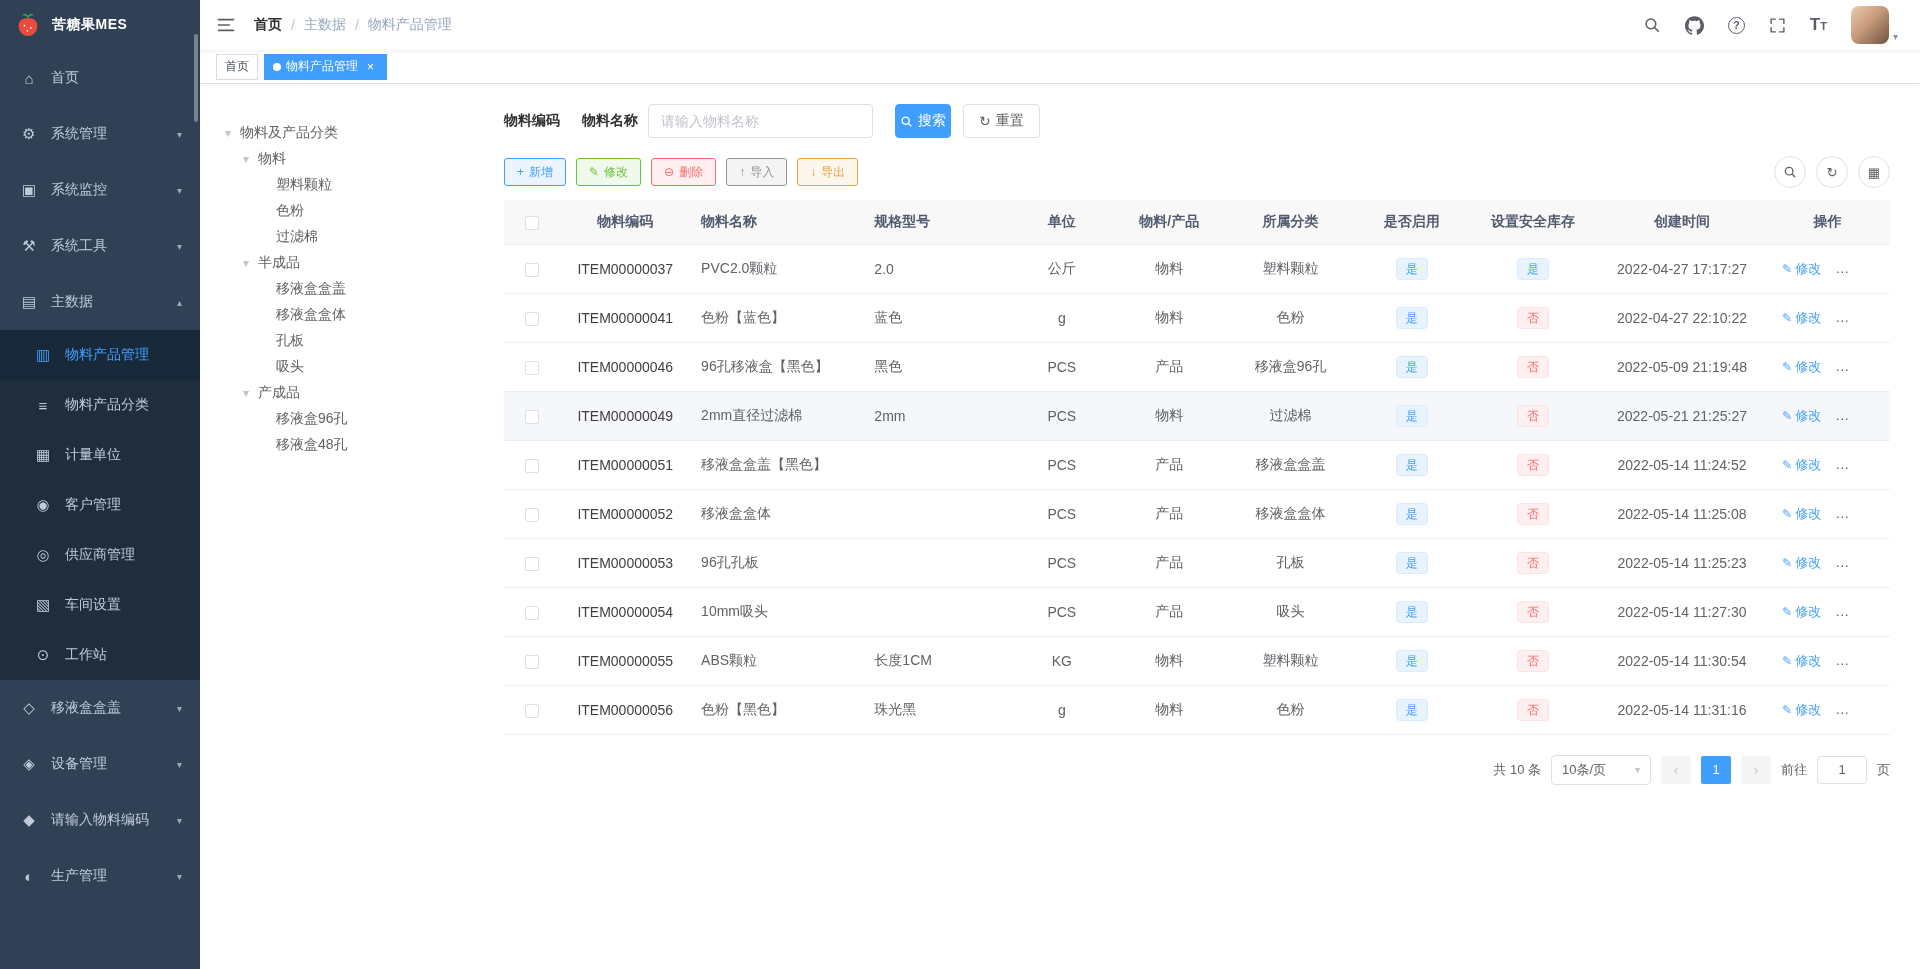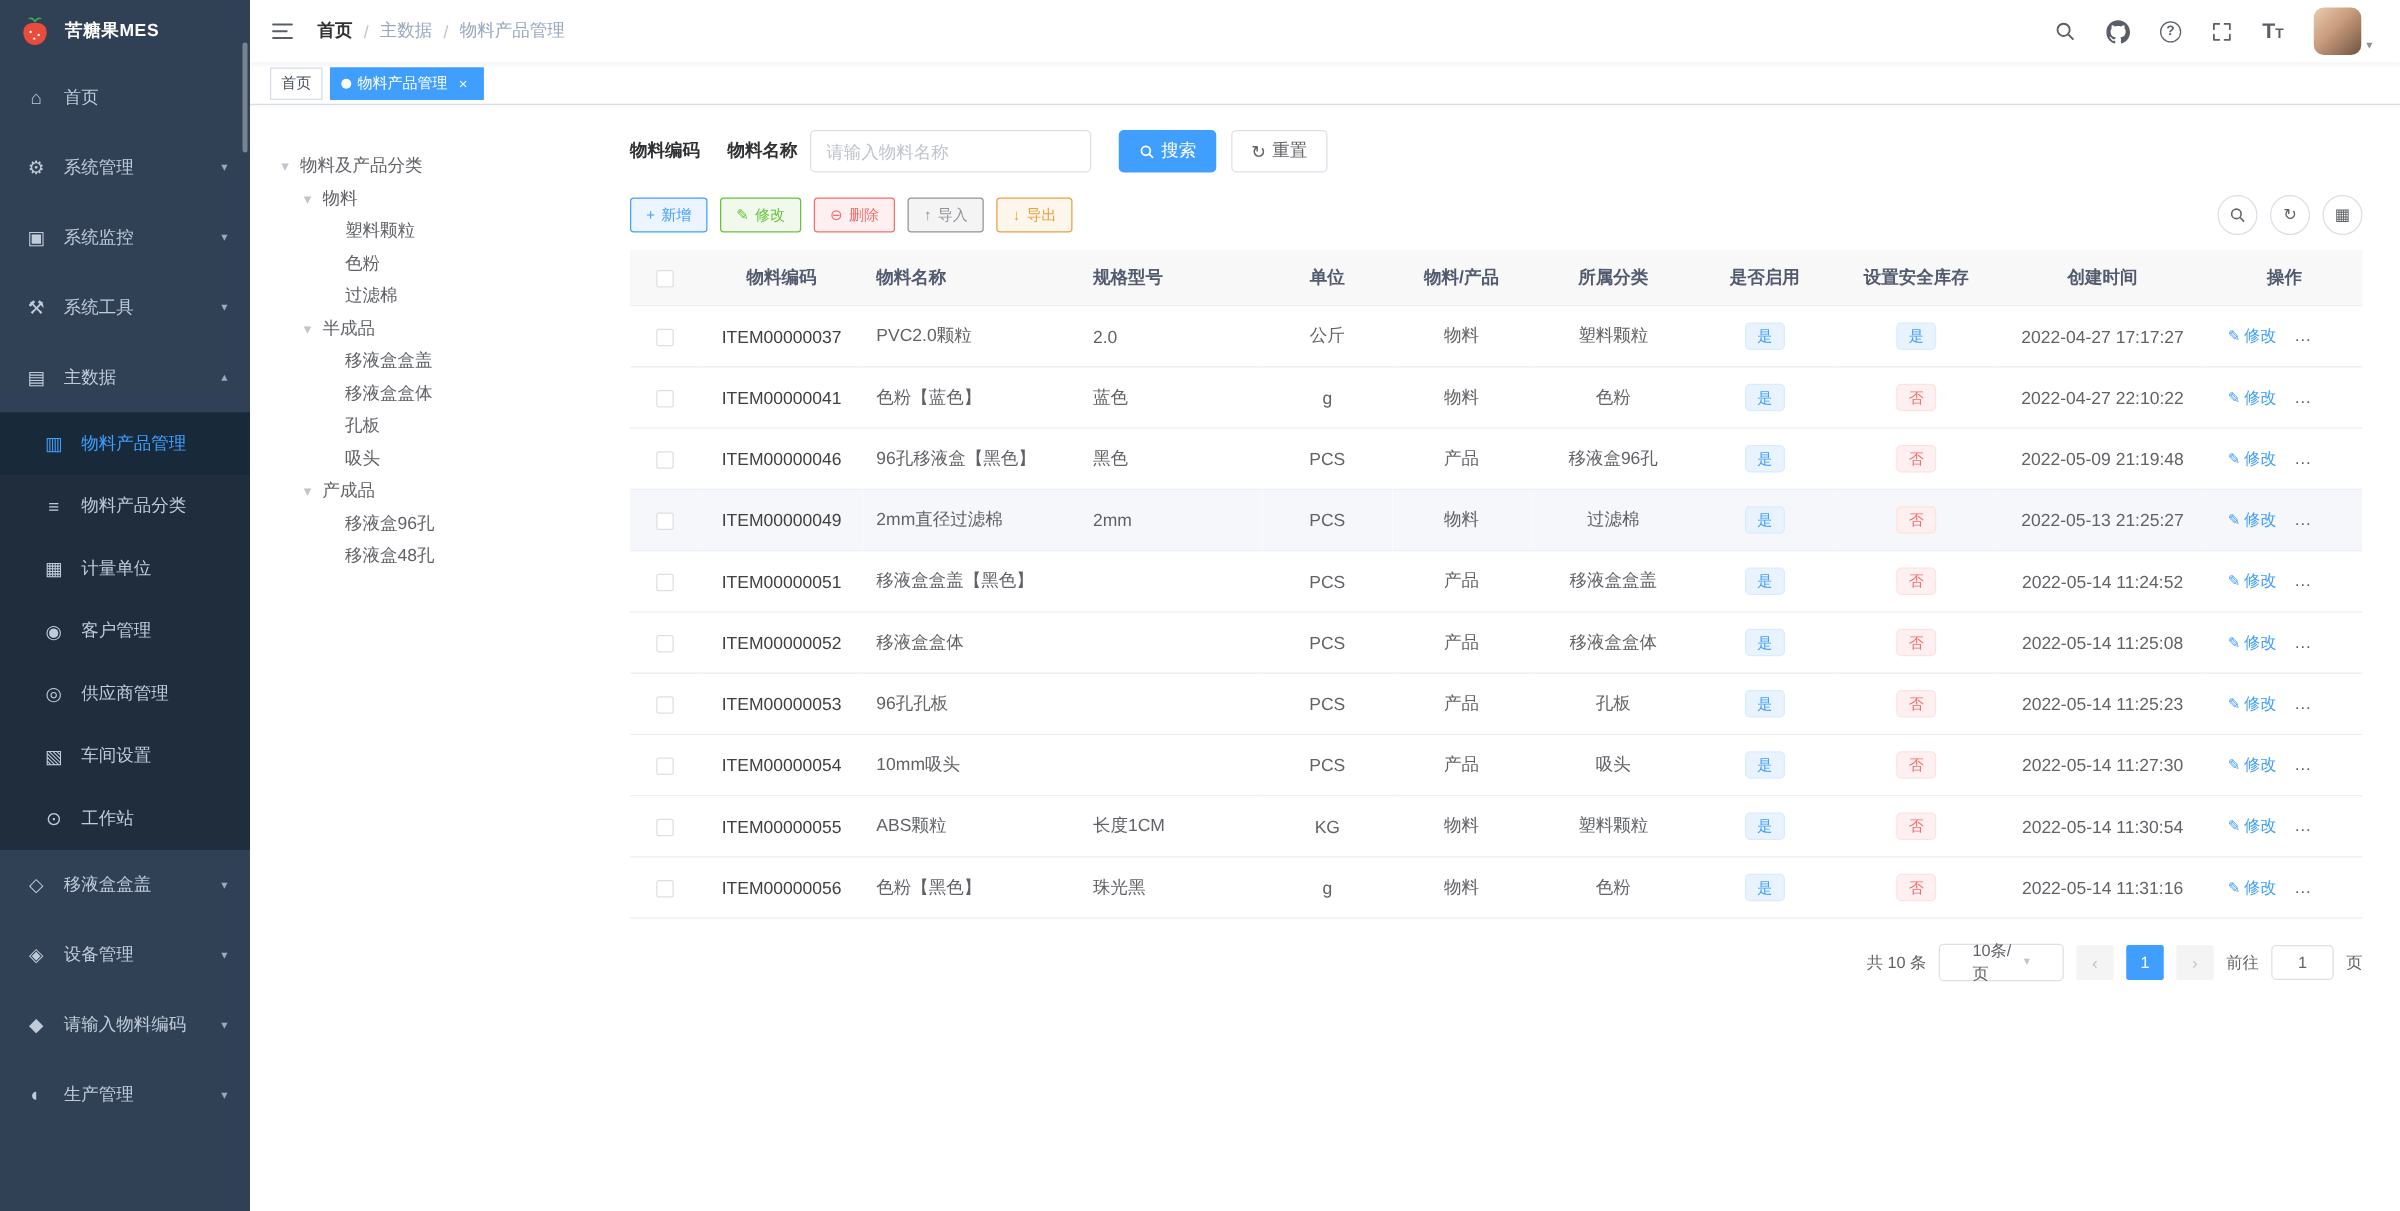--- a/index.html
+++ b/index.html
@@ -67,21 +67,21 @@
   .tree-caret.no-caret { visibility:hidden; }
 
   
   .table-panel { flex:1; min-width:0; }
   .query-form { display:flex; align-items:center; gap:12px; margin-bottom:18px; }
   .qf-group { display:flex; align-items:center; gap:10px; margin-right:10px; }
   .qf-label { font-size:14px; color:#303133; font-weight:600; }
   .qf-input { width:225px; height:34px; border:1px solid #dcdfe6; border-radius:4px; padding:0 12px;
     font-size:14px; color:#606266; outline:none; }
   .btn { display:inline-flex; align-items:center; justify-content:center; gap:5px; border-radius:4px; cursor:pointer; }
-  .btn-search { height:34px; padding:0 15px; background:#409eff; border:1px solid #409eff; color:#fff; font-size:14px; }
+  .btn-search { height:34px; padding:0 4px; background:#409eff; border:1px solid #409eff; color:#fff; font-size:14px; }
   .btn-reset  { height:34px; padding:0 15px; background:#fff; border:1px solid #dcdfe6; color:#606266; font-size:14px; }
 
   .toolbar { display:flex; align-items:center; gap:10px; margin-bottom:12px; }
   .btn.mini { height:28px; padding:0 12px; font-size:12px; border-radius:3px; border:1px solid; }
   .plain-primary { color:#409eff; background:#ecf5ff; border-color:#b3d8ff; }
   .plain-success { color:#67c23a; background:#f0f9eb; border-color:#c2e7b0; }
   .plain-danger  { color:#f56c6c; background:#fef0f0; border-color:#fbc4c4; }
   .plain-info    { color:#909399; background:#f4f4f5; border-color:#d3d4d6; }
   .plain-warning { color:#e6a23c; background:#fdf6ec; border-color:#f5dab1; }
   .toolbar-right { margin-left:auto; display:flex; gap:10px; }
@@ -100,21 +100,21 @@
   .code-link { color:#404040; cursor:pointer; }
   .tag { display:inline-block; height:22px; line-height:20px; padding:0 9px; border-radius:4px; font-size:12px; border:1px solid transparent; }
   .tag-blue { background:#e8f3fe; border-color:#d9ecff; color:#409eff; }
   .tag-red  { background:#fef0f0; border-color:#fde2e2; color:#f56c6c; }
   .op-link { color:#409eff; font-size:13px; cursor:pointer; display:inline-flex; align-items:center; gap:3px; margin:0 7px; }
   .op-ico { font-size:12px; }
 
   
   .pagination { display:flex; align-items:center; justify-content:flex-end; gap:10px; margin-top:20px; font-size:13px; color:#606266; padding-bottom:30px; }
   .pg-select { display:inline-flex; align-items:center; justify-content:space-between; width:100px; height:30px;
-    border:1px solid #dcdfe6; border-radius:4px; padding:0 26px; cursor:pointer; }
+    border:1px solid #dcdfe6; border-radius:4px; padding:0 10px; cursor:pointer; }
   .pg-caret { color:#c0c4cc; font-size:10px; }
   .pg-btn { min-width:30px; height:28px; border:none; border-radius:2px; background:#f4f4f5; color:#c0c4cc; font-size:14px; cursor:pointer; }
   .pg-btn.active { background:#409eff; color:#fff; font-size:13px; }
   .pg-input { width:50px; height:28px; border:1px solid #dcdfe6; border-radius:4px; text-align:center; font-size:13px; color:#606266; outline:none; }
 </style>
 </head>
 <body>
 
 <aside class="sidebar">
   <div class="logo">
@@ -474,21 +474,21 @@
             <tr class="t-row hovered">
               <td class="al-center"><span class="checkbox"></span></td>
               <td class="al-center"><span class="code-link">ITEM00000049</span></td>
               <td class="al-left"><span>2mm直径过滤棉</span></td>
               <td class="al-left"><span>2mm</span></td>
               <td class="al-center"><span>PCS</span></td>
               <td class="al-center"><span>物料</span></td>
               <td class="al-center"><span>过滤棉</span></td>
               <td class="al-center"><span class="tag tag-blue">是</span></td>
               <td class="al-center"><span class="tag tag-red">否</span></td>
-              <td class="al-center"><span>2022-05-13 21:25:27</span></td>
+              <td class="al-center"><span>2022-05-21 21:25:27</span></td>
               <td class="al-center"><span class="op-link">
                   <i class="op-ico">✎</i>
                   <span>修改</span>
                 </span><span class="op-link">
                   <i class="op-ico">⊖</i>
                   <span>删除</span>
                 </span></td>
             </tr>
             <tr class="t-row">
               <td class="al-center"><span class="checkbox"></span></td>

